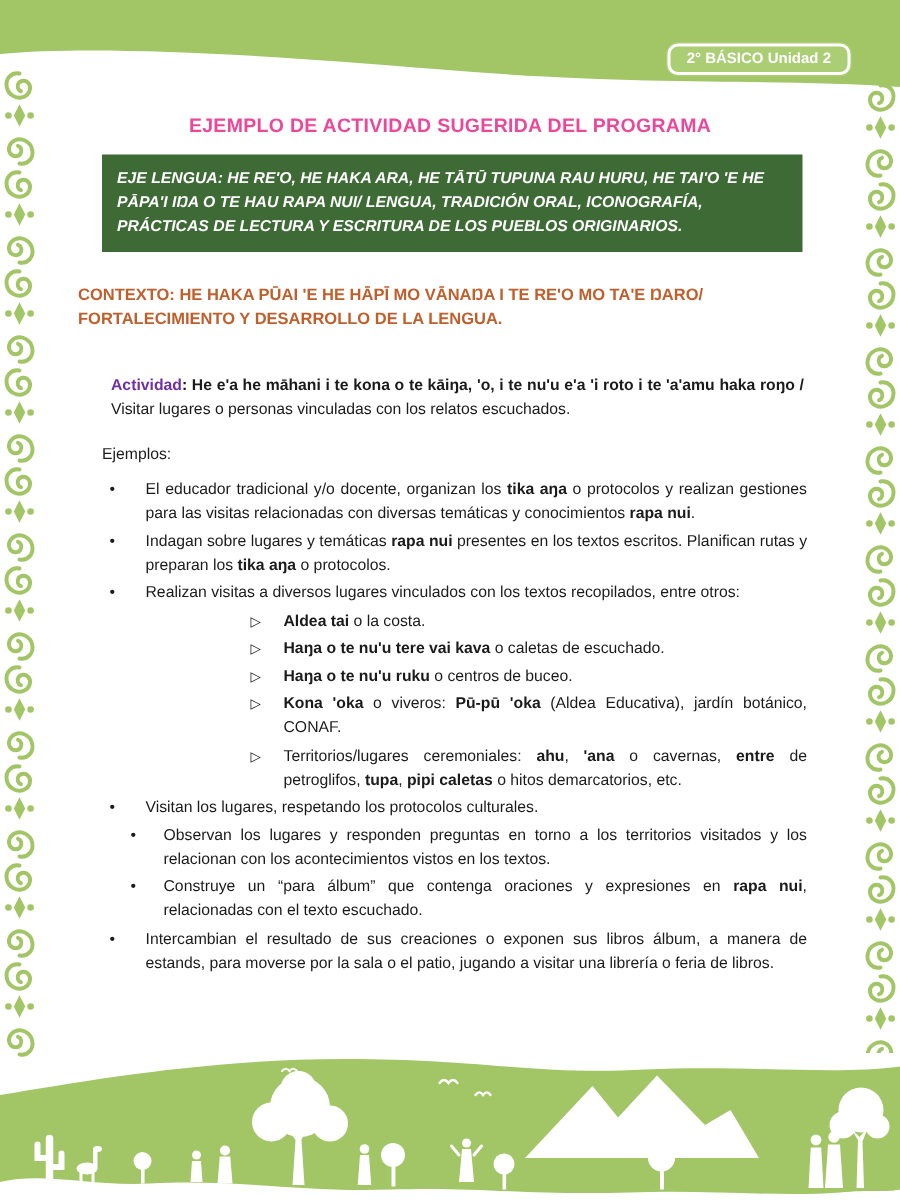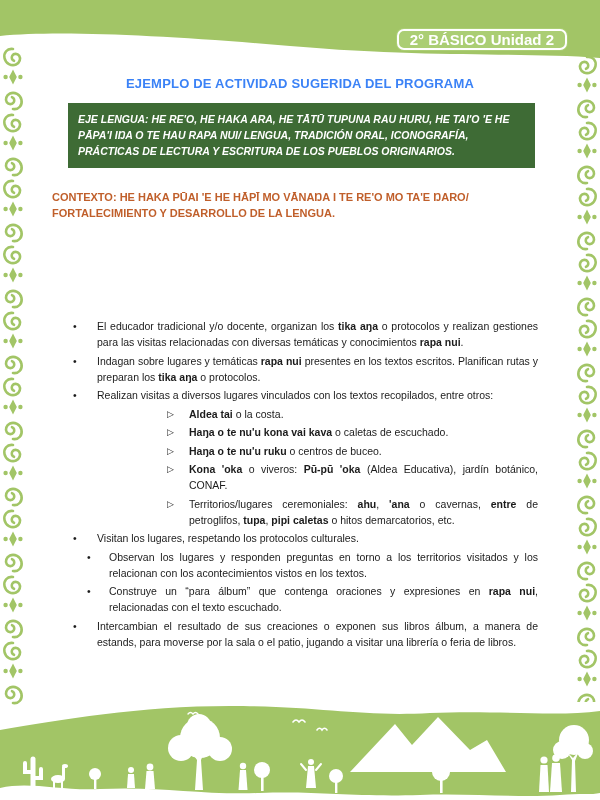--- a/index.html
+++ b/index.html
@@ -11,30 +11,30 @@
   .green-fill{fill:var(--band,#a2c566);}
   .green-stroke{stroke:var(--band,#a2c566);fill:none;stroke-linecap:round;}
   .white-fill{fill:#ffffff;}
   .white-stroke{stroke:#ffffff;fill:none;stroke-linecap:round;}
 
   .top-wave{position:absolute;top:0;left:0;}
   .badge{
     position:absolute;top:29px;right:33px;
     background:var(--badge,#abce74);
     border:2px solid #fff;border-radius:7px;
-    padding:2px 11px;color:#fff;font-weight:bold;font-size:15px;line-height:13px;
+    padding:2px 11px;color:#fff;font-weight:bold;font-size:10px;line-height:13px;
     box-shadow:0 0 0 1px var(--badge,#abce74);
   }
   .side-border{position:absolute;top:46px;}
   .side-border.left{left:2px;}
   .side-border.right{right:2px;top:54px;}
 
   .doc-title{
     position:absolute;top:76px;left:0;width:100%;text-align:center;
-    font-size:13px;font-weight:bold;letter-spacing:.2px;color:#3b82f6;
+    font-size:13px;font-weight:bold;letter-spacing:.2px;color:#ec4899;
   }
   .eje-box{
     position:absolute;top:103px;left:68px;width:447px;
     background:var(--box,#3e6b35);color:#fff;
     font-size:10.5px;font-weight:bold;line-height:16px;
     padding:8px 10px 9px 10px;
     font-style:italic;
   }
   .contexto{
     position:absolute;top:190px;left:52px;width:462px;
@@ -116,42 +116,44 @@
   </svg>
 
   <div class="doc-title">EJEMPLO DE ACTIVIDAD SUGERIDA DEL PROGRAMA</div>
 
   <div class="eje-box">
     <span>EJE LENGUA: HE RE'O, HE HAKA ARA, HE TĀTŪ TUPUNA RAU HURU, HE TAI'O 'E HE PĀPA'I IŊA O TE HAU RAPA NUI/ LENGUA, TRADICIÓN ORAL, ICONOGRAFÍA, PRÁCTICAS DE LECTURA Y ESCRITURA DE LOS PUEBLOS ORIGINARIOS.</span>
   </div>
 
   <div class="contexto">CONTEXTO: HE HAKA PŪAI 'E HE HĀPĪ MO VĀNAŊA I TE RE'O MO TA'E ŊARO/ FORTALECIMIENTO Y DESARROLLO DE LA LENGUA.</div>
 
-
+  <div class="actividad"><span class="purple">Actividad</span><span class="b">: </span><span class="b">He e'a he māhani i te kona o te kāiŋa, 'o, i te nu'u e'a 'i roto i te 'a'amu haka roŋo / </span><span>Visitar lugares o personas vinculadas con los relatos escuchados.</span></div>
+
+  <div class="ejemplos">Ejemplos:</div>
 
   <div class="list">
       <div class="li b1">
         <span class="marker">•</span>
         <span class="content"><span>El educador tradicional y/o docente, organizan los </span><span class="b">tika aŋa</span><span> o protocolos y realizan gestiones para las visitas relacionadas con diversas temáticas y conocimientos </span><span class="b">rapa nui</span><span>.</span></span>
       </div>
       <div class="li b1">
         <span class="marker">•</span>
         <span class="content"><span>Indagan sobre lugares y temáticas </span><span class="b">rapa nui</span><span> presentes en los textos escritos. Planifican rutas y preparan los </span><span class="b">tika aŋa</span><span> o protocolos.</span></span>
       </div>
       <div class="li b1">
         <span class="marker">•</span>
         <span class="content"><span>Realizan visitas a diversos lugares vinculados con los textos recopilados, entre otros:</span></span>
       </div>
       <div class="li b2">
         <span class="marker">▷</span>
         <span class="content"><span class="b">Aldea tai</span><span> o la costa.</span></span>
       </div>
       <div class="li b2">
         <span class="marker">▷</span>
-        <span class="content"><span class="b">Haŋa o te nu'u kona vai kava</span><span> o caletas de escuchado.</span></span>
+        <span class="content"><span class="b">Haŋa o te nu'u tere vai kava</span><span> o caletas de escuchado.</span></span>
       </div>
       <div class="li b2">
         <span class="marker">▷</span>
         <span class="content"><span class="b">Haŋa o te nu'u ruku</span><span> o centros de buceo.</span></span>
       </div>
       <div class="li b2">
         <span class="marker">▷</span>
         <span class="content"><span class="b">Kona 'oka</span><span> o viveros: </span><span class="b">Pū-pū 'oka</span><span> (Aldea Educativa), jardín botánico, CONAF.</span></span>
       </div>
       <div class="li b2">

